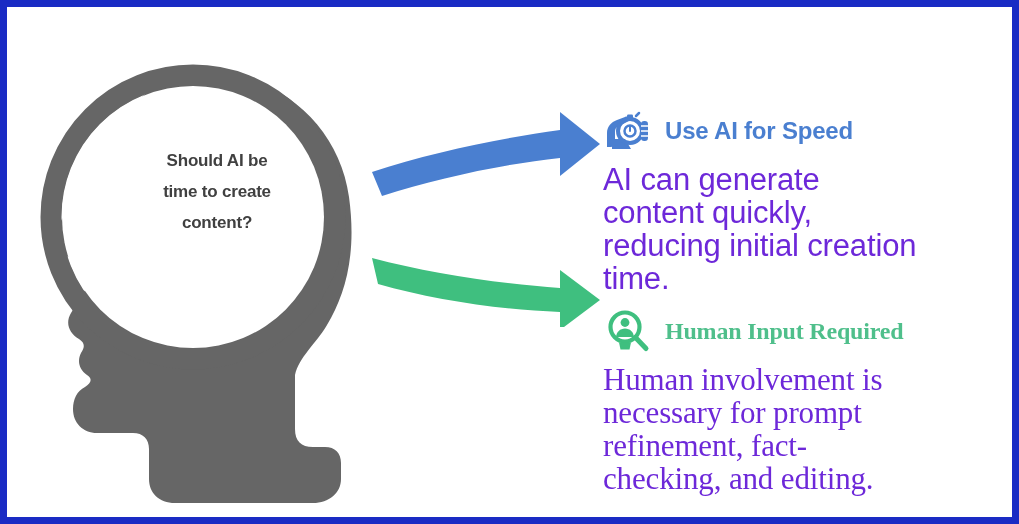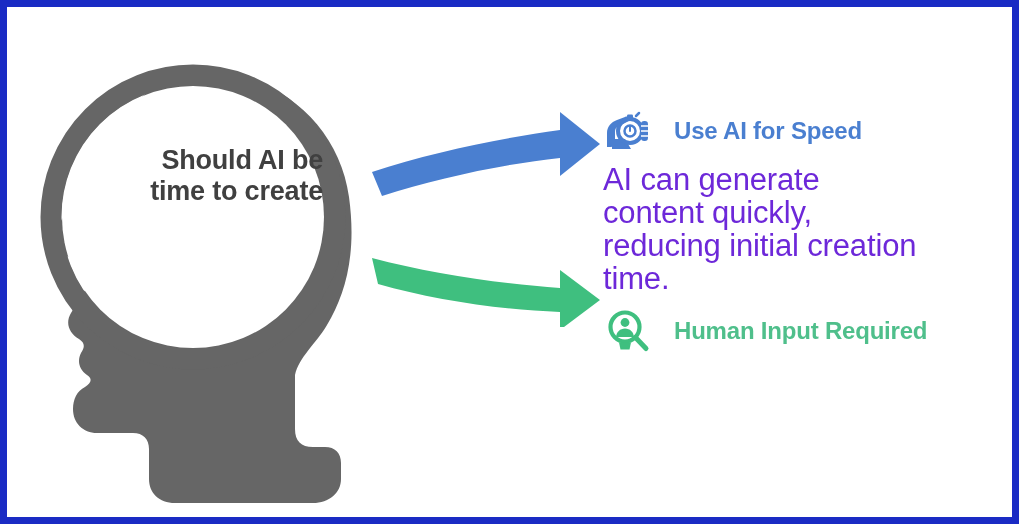--- a/index.html
+++ b/index.html
@@ -26,22 +26,22 @@
     width: 360px;
     height: 450px;
   }
   .head-wrap svg { display: block; }
 
   .question-text {
     position: absolute;
     left: 104px;
     top: 138px;
     width: 212px;
-    text-align: right;
-    font-size: 27px;
+    text-align: center;
+    font-size: 17px;
     font-weight: bold;
     line-height: 31px;
     color: #404040;
     letter-spacing: -0.2px;
   }
   .question-text .qline { display: block; }
 
   .arrows {
     position: absolute;
     left: 355px;
@@ -56,21 +56,21 @@
     left: 596px;
     top: 100px;
     width: 400px;
   }
   .item {
     position: relative;
   }
   .item-head {
     display: flex;
     align-items: center;
-    gap: 21px;
+    gap: 12px;
     height: 48px;
   }
   .icon-box {
     width: 50px;
     height: 46px;
     flex: 0 0 50px;
     display: flex;
     align-items: center;
     justify-content: center;
   }
@@ -86,21 +86,21 @@
   .title-green { color: #4fbf8b; }
 
   .item-body {
     font-size: 31px;
     line-height: 33px;
     color: #6d28d9;
     letter-spacing: -0.15px;
     max-width: 320px;
   }
   #item-speed .item-body { margin-top: 8px; }
-  #item-human { margin-top: 12px; }
+  #item-human { margin-top: 12px; font-family: Liberation Serif, serif; }
   #item-human .item-body { margin-top: 8px; }
 </style>
 </head>
 <body>
 
 <div id="infographic">
 
   <div class="head-wrap">
     <svg width="360" height="450" viewBox="0 0 360 450" xmlns="http://www.w3.org/2000/svg">
       <g>
@@ -137,20 +137,21 @@
       <g>
         <circle cx="166" cy="160" r="142" fill="none" stroke="#666666" stroke-width="21"></circle>
         <circle cx="166" cy="160" r="131" fill="#ffffff"></circle>
       </g>
     </svg>
   </div>
 
   <div class="question-text">
     <span class="qline">Should AI be</span>
     <span class="qline">time to create</span>
+    <span class="qline">content?</span>
   </div>
 
   <div class="arrows">
     <svg width="250" height="225" viewBox="0 0 250 225" xmlns="http://www.w3.org/2000/svg">
       <g>
         <path fill="#4a7fd0" d="
           M 10 70
           C 70 50, 140 36, 198 28
           L 198 10
           L 238 42
@@ -201,16 +202,17 @@
           <svg width="44" height="44" viewBox="0 0 44 44" xmlns="http://www.w3.org/2000/svg">
             <circle cx="19" cy="18" r="14.5" fill="none" stroke="#3fbf7f" stroke-width="4.2"></circle>
             <circle cx="19" cy="13.5" r="4.4" fill="#3fbf7f"></circle>
             <path fill="#3fbf7f" d="M19 19.5 C24 19.5, 27.5 23, 28 28 L10 28 C10.5 23, 14 19.5, 19 19.5 Z"></path>
             <path d="M29.5 28.5 L40 39.5" stroke="#3fbf7f" stroke-width="5" stroke-linecap="round"></path>
             <path fill="#3fbf7f" d="M13 33.5 L25 33.5 L23.5 40.5 L14.5 40.5 Z"></path>
           </svg>
         </span>
         <span class="item-title title-green">Human Input Required</span>
       </div>
+      <div class="item-body">Human involvement is necessary for prompt refinement, fact-checking, and editing.</div>
     </div>
 
   </div>
 </div>
 
 </body></html>

